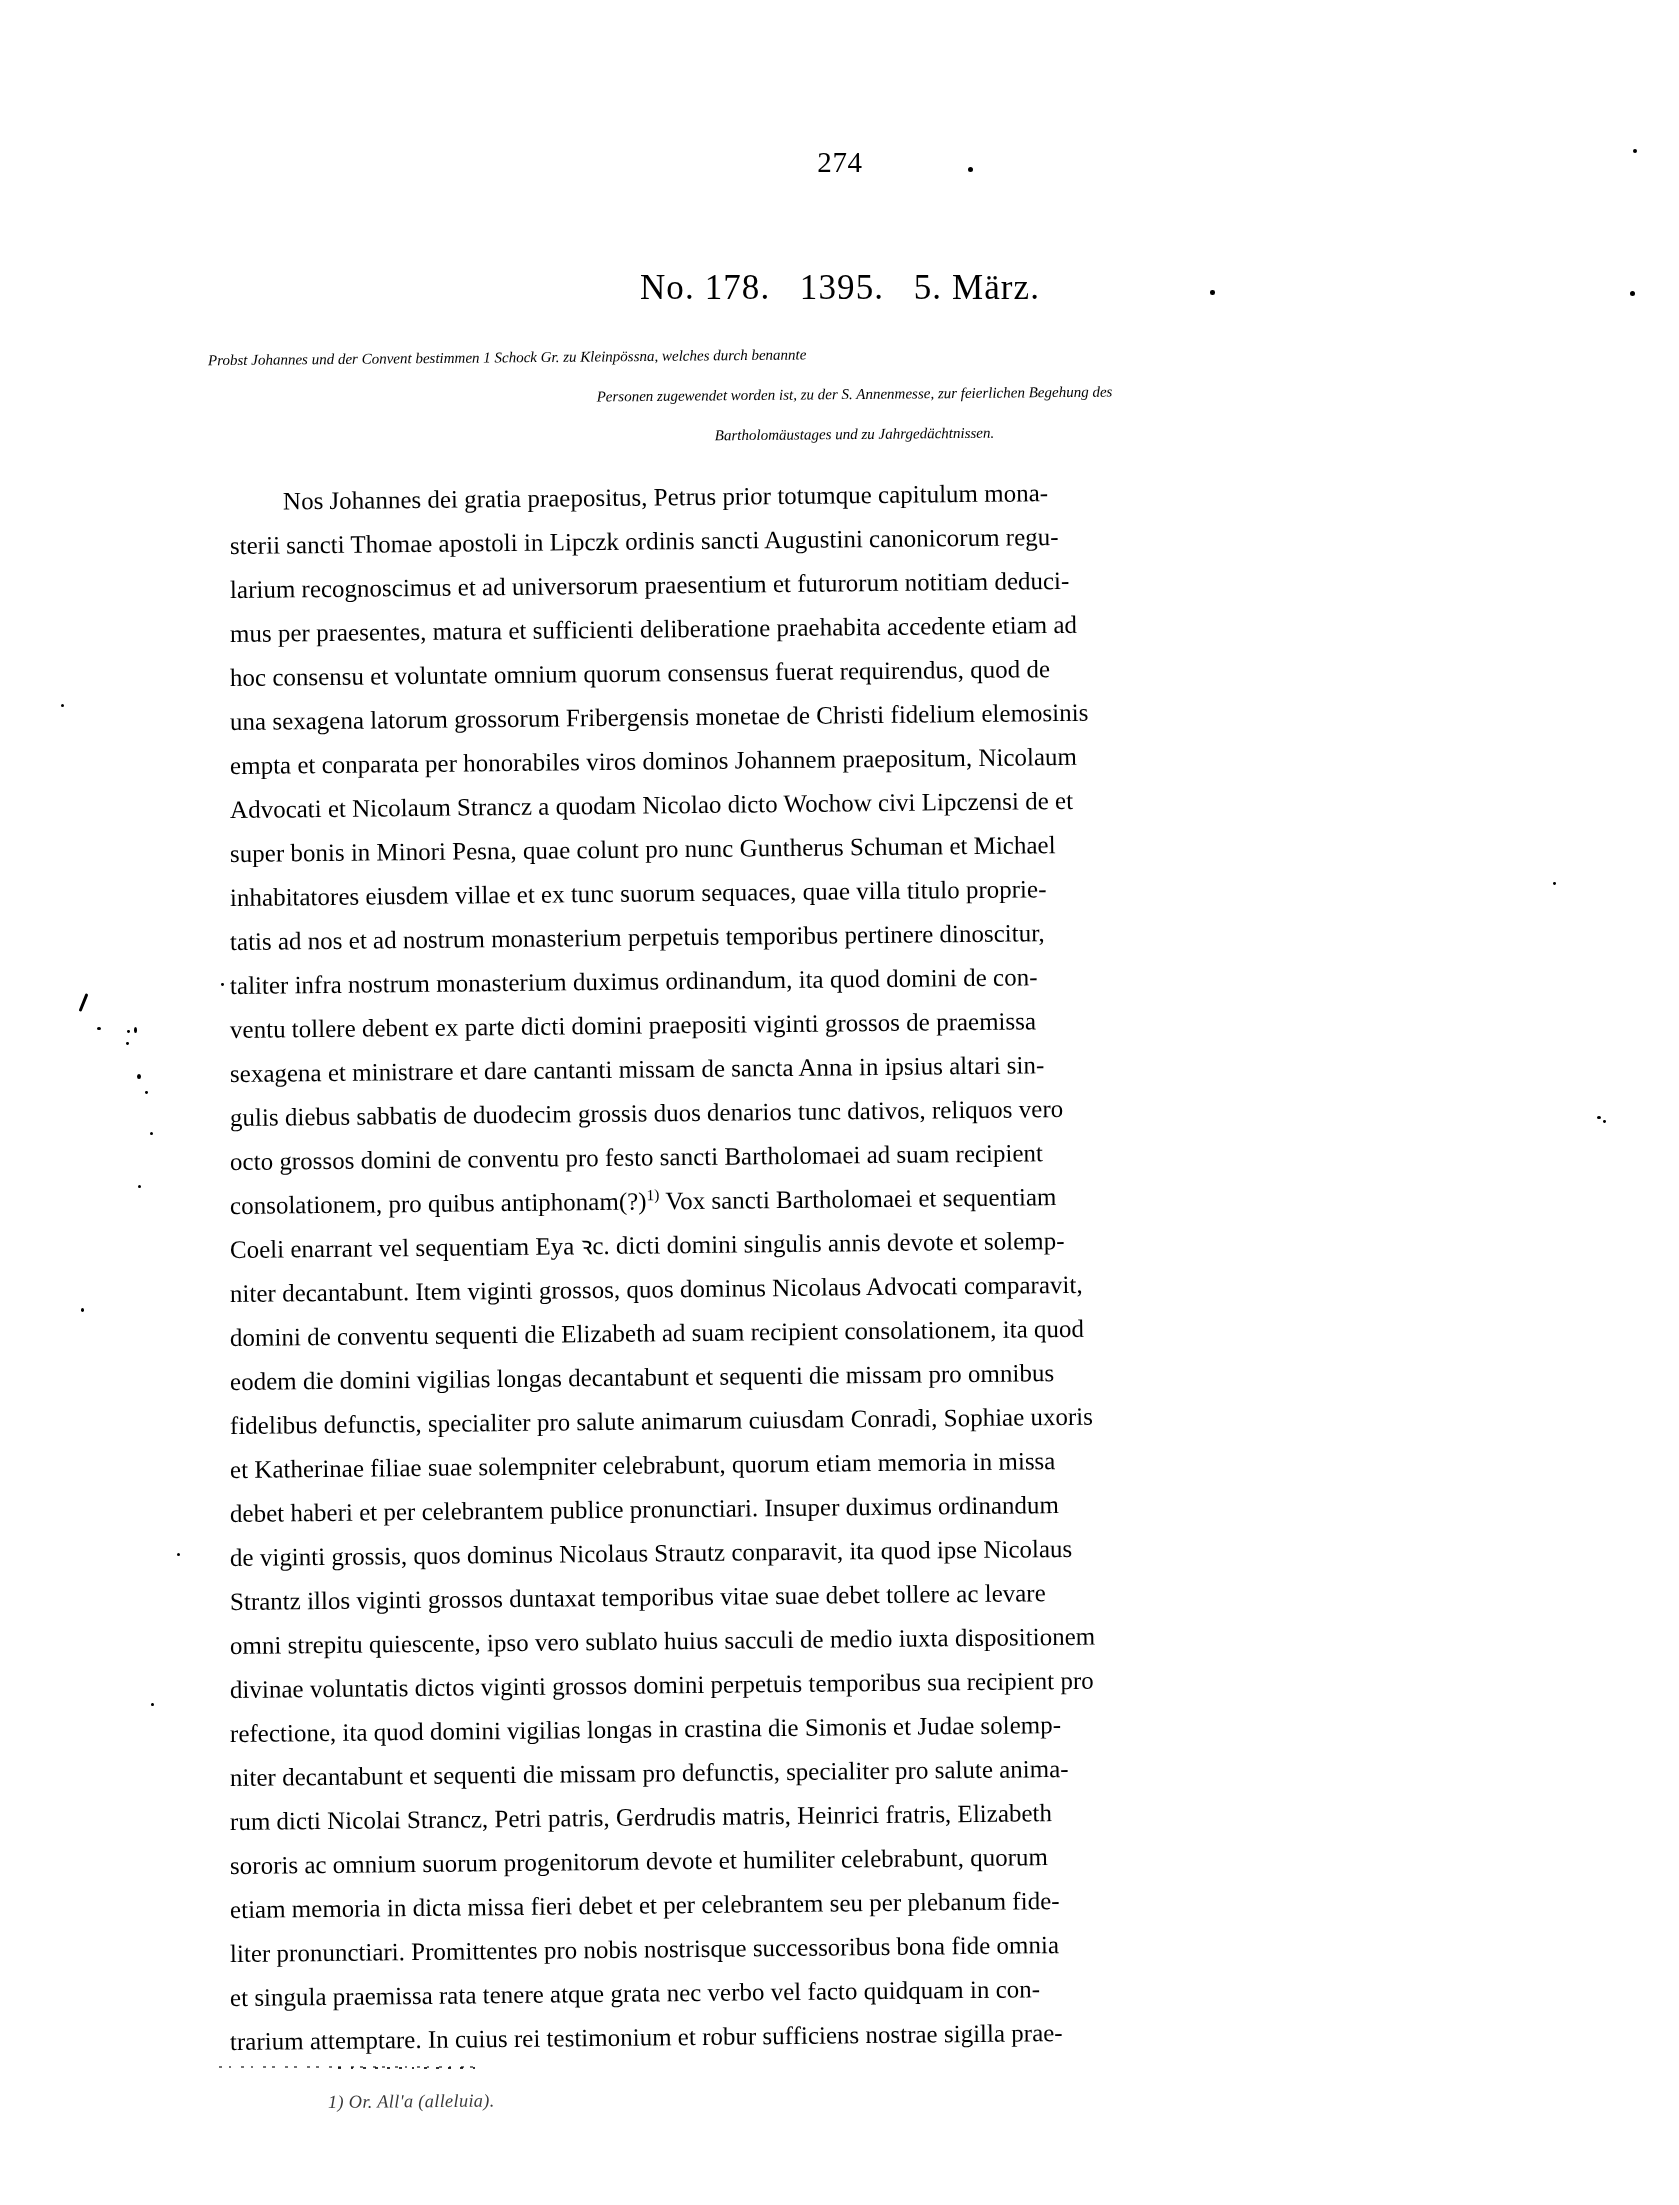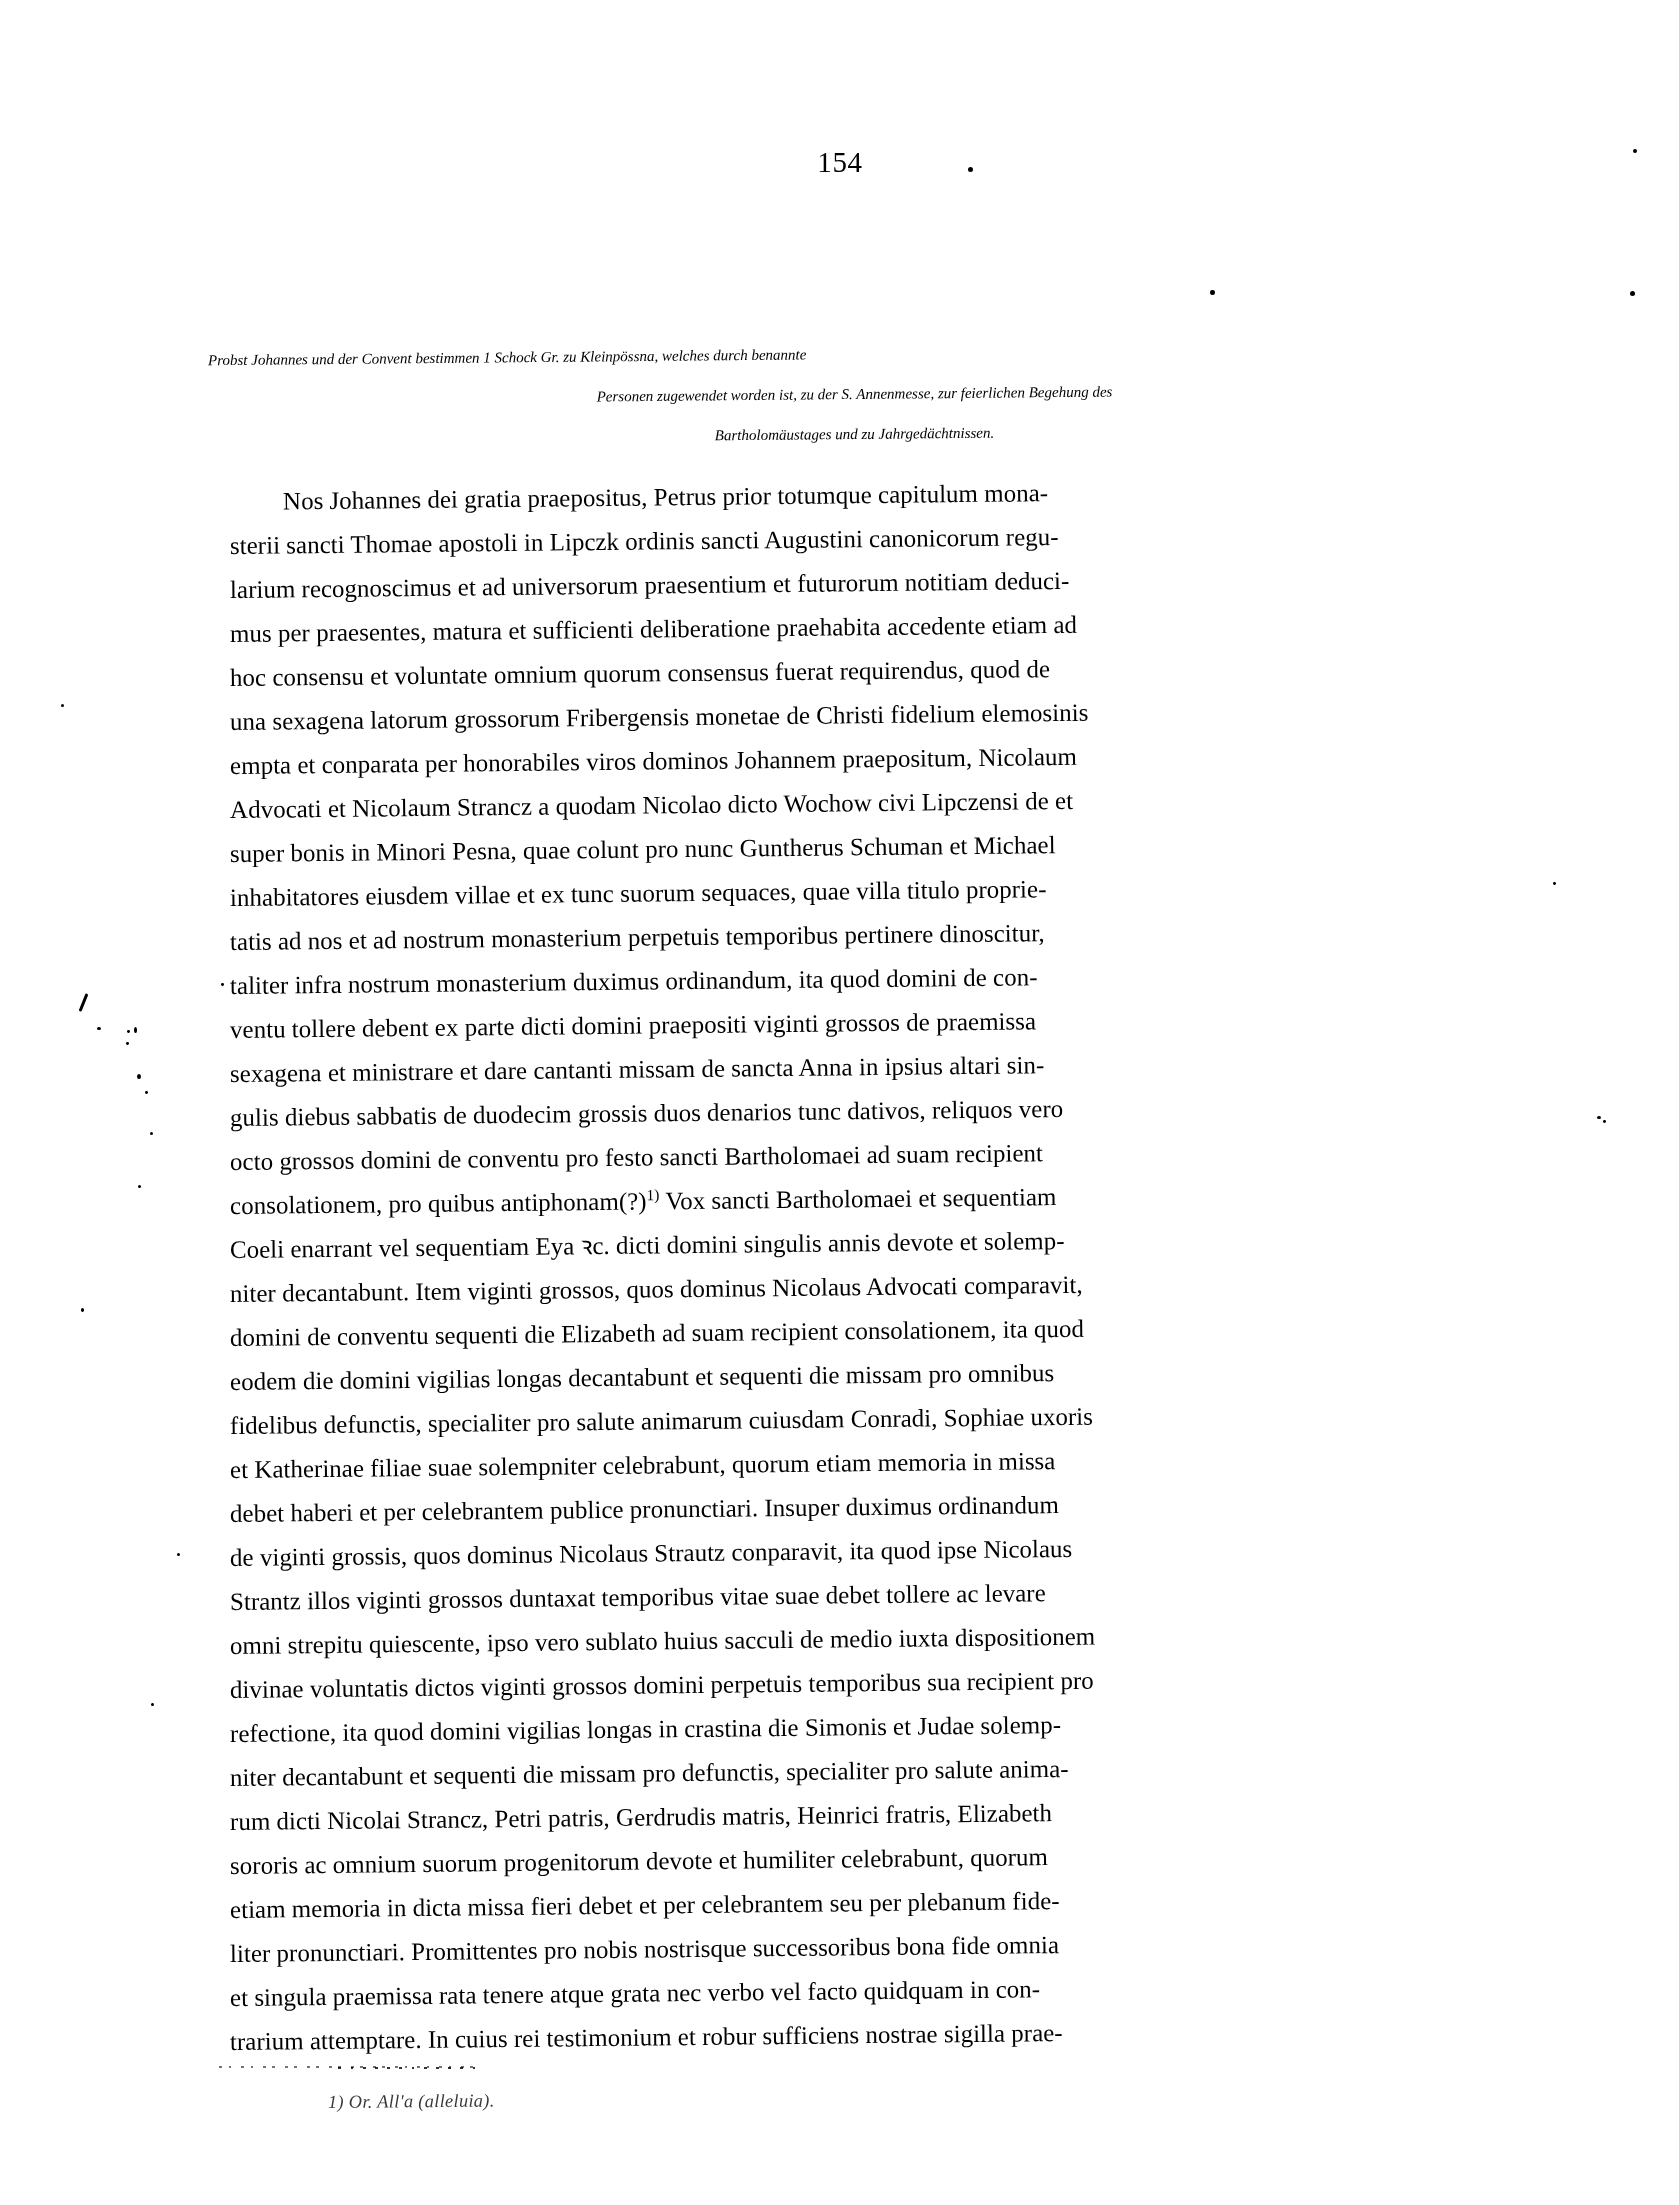--- a/index.html
+++ b/index.html
@@ -191,24 +191,25 @@
     background: #000;
     transform: rotate(22deg);
     border-radius: 1.7px;
   }
 </style>
 </head>
 <body>
 
 <div id="page">
 
-  <div class="folio">154</div>
+  <div class="folio">274</div>
   <div class="folio-mark-a"></div>
   <div class="folio-mark-b"></div>
 
+  <div class="doc-heading">No. 178.   1395.   5. März.</div>
   <div class="heading-speck"></div>
   <div class="heading-speck2"></div>
 
   <div class="regest">
     <span class="rline l1">Probst Johannes und der Convent bestimmen 1 Schock Gr. zu Kleinpössna, welches durch benannte</span>
     <span class="rline l2">Personen zugewendet worden ist, zu der S. Annenmesse, zur feierlichen Begehung des</span>
     <span class="rline l3">Bartholomäustages und zu Jahrgedächtnissen.</span>
   </div>
 
   <div class="body-text" id="body-text">

